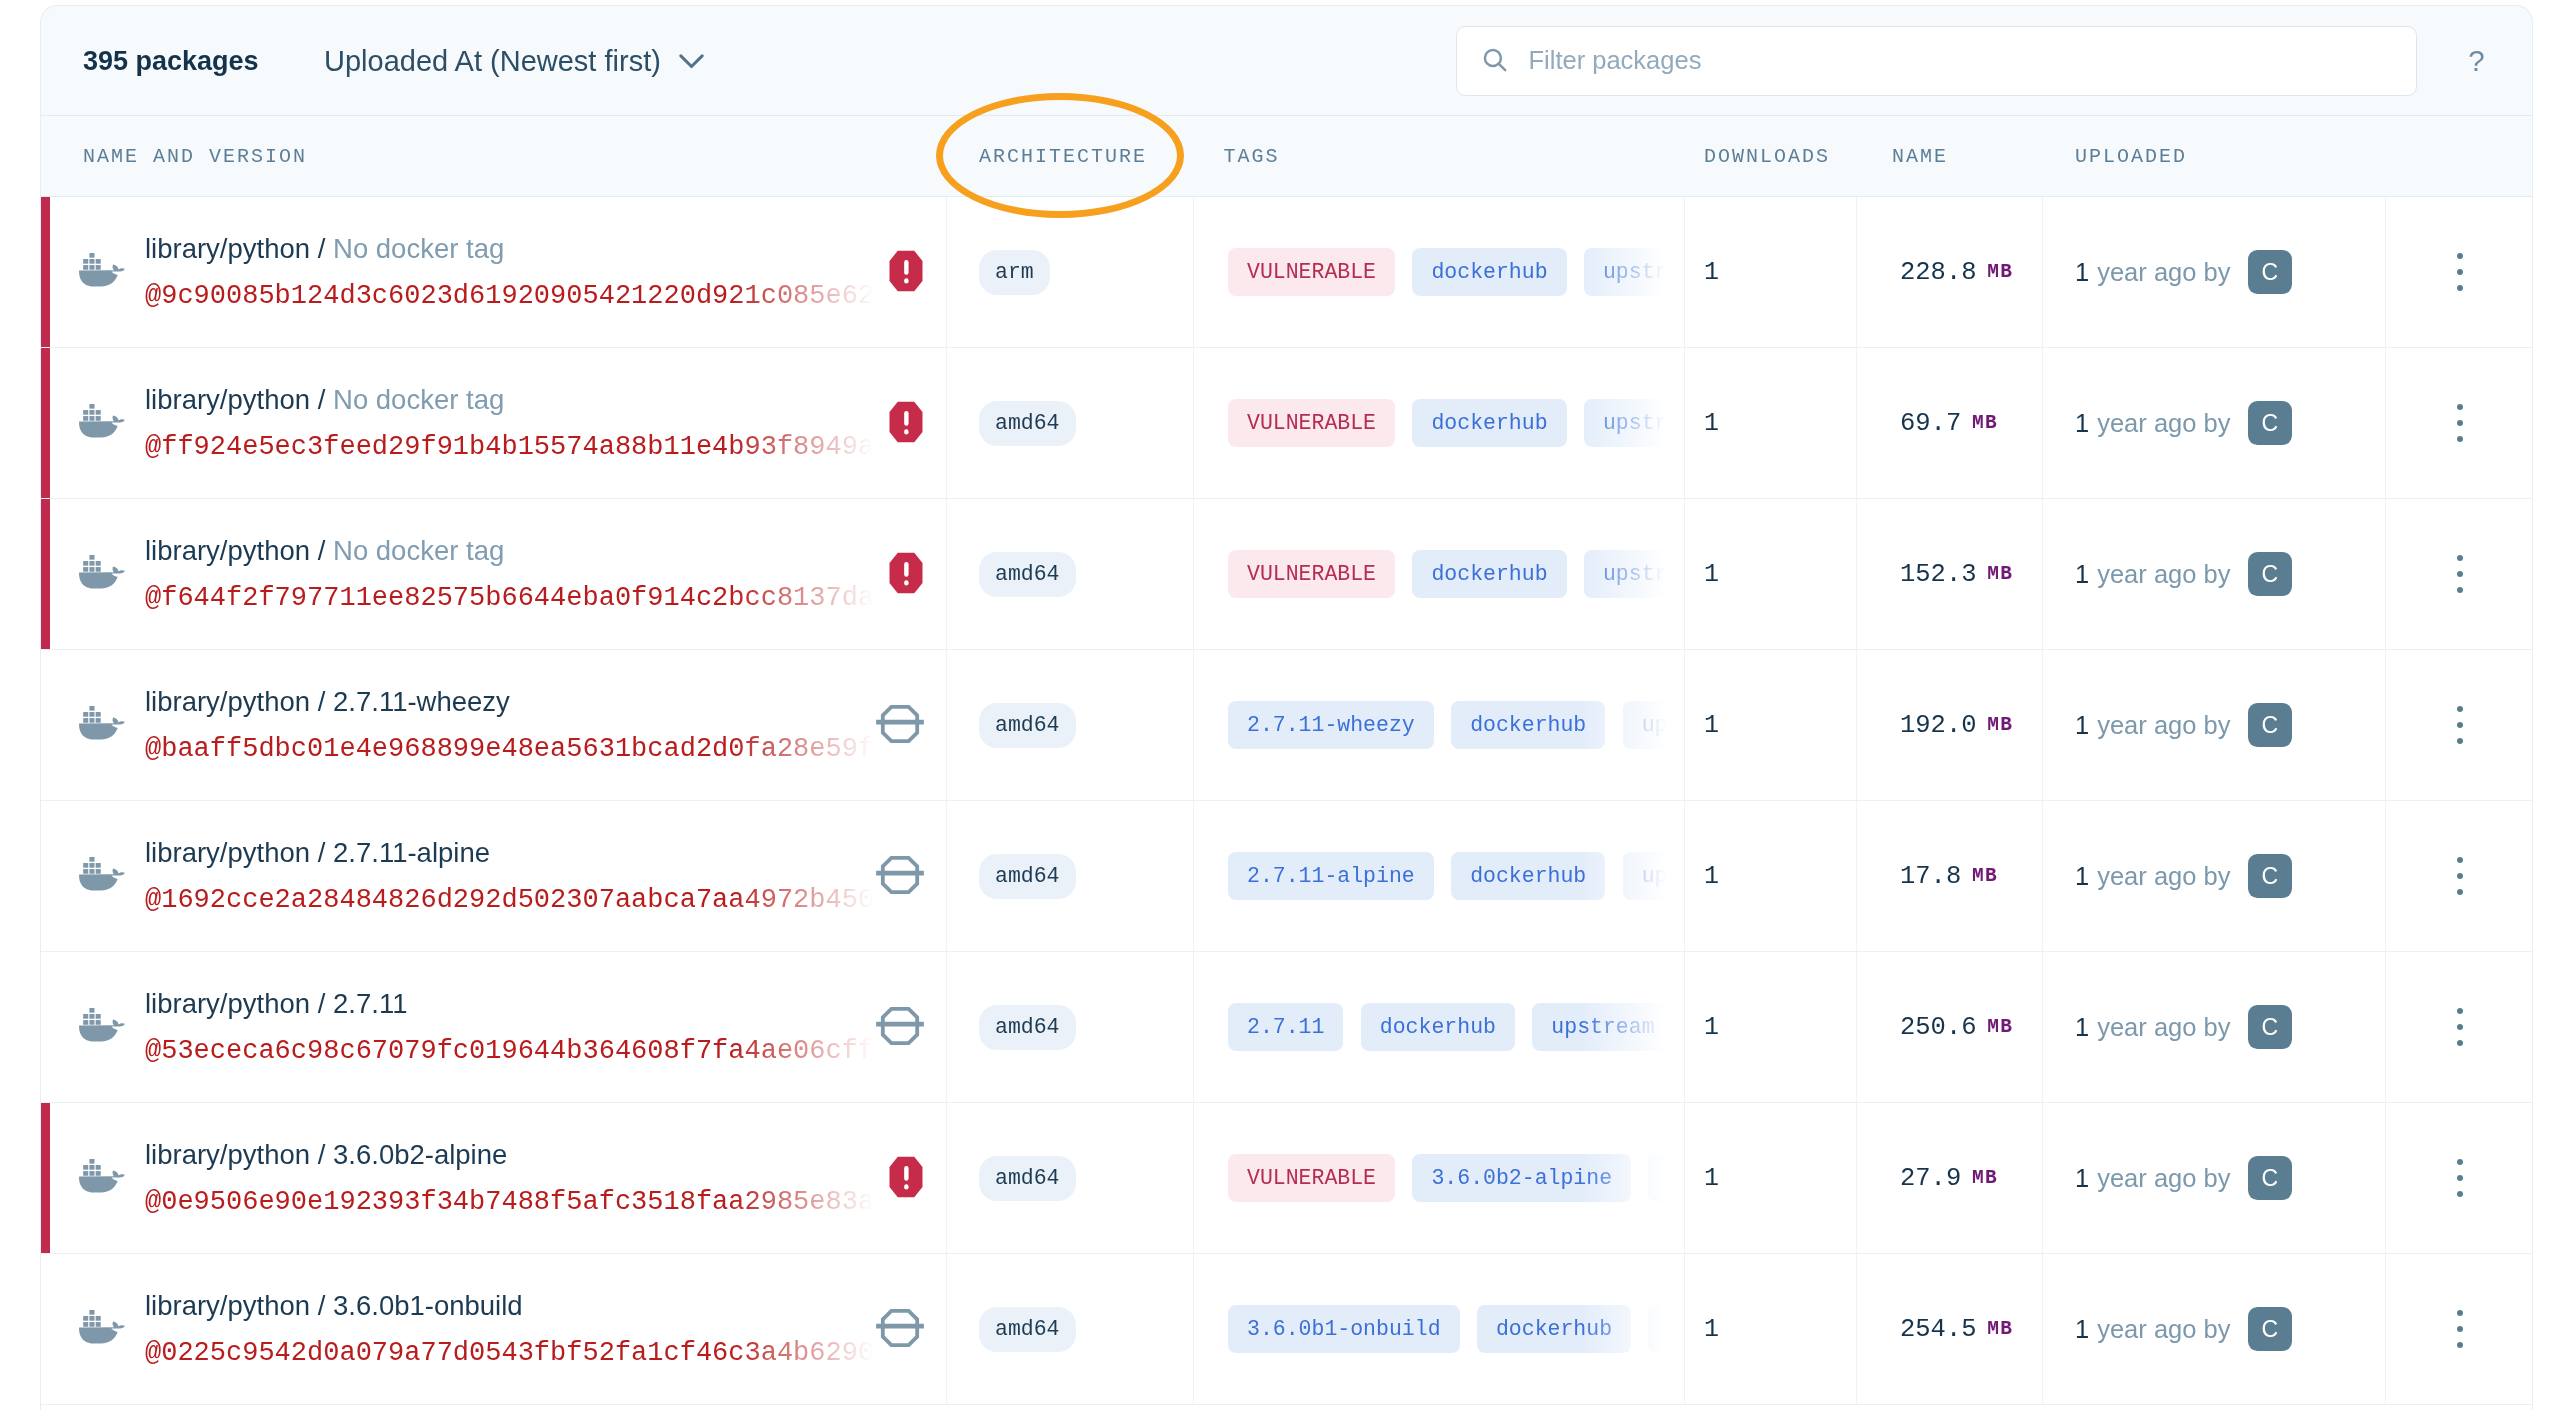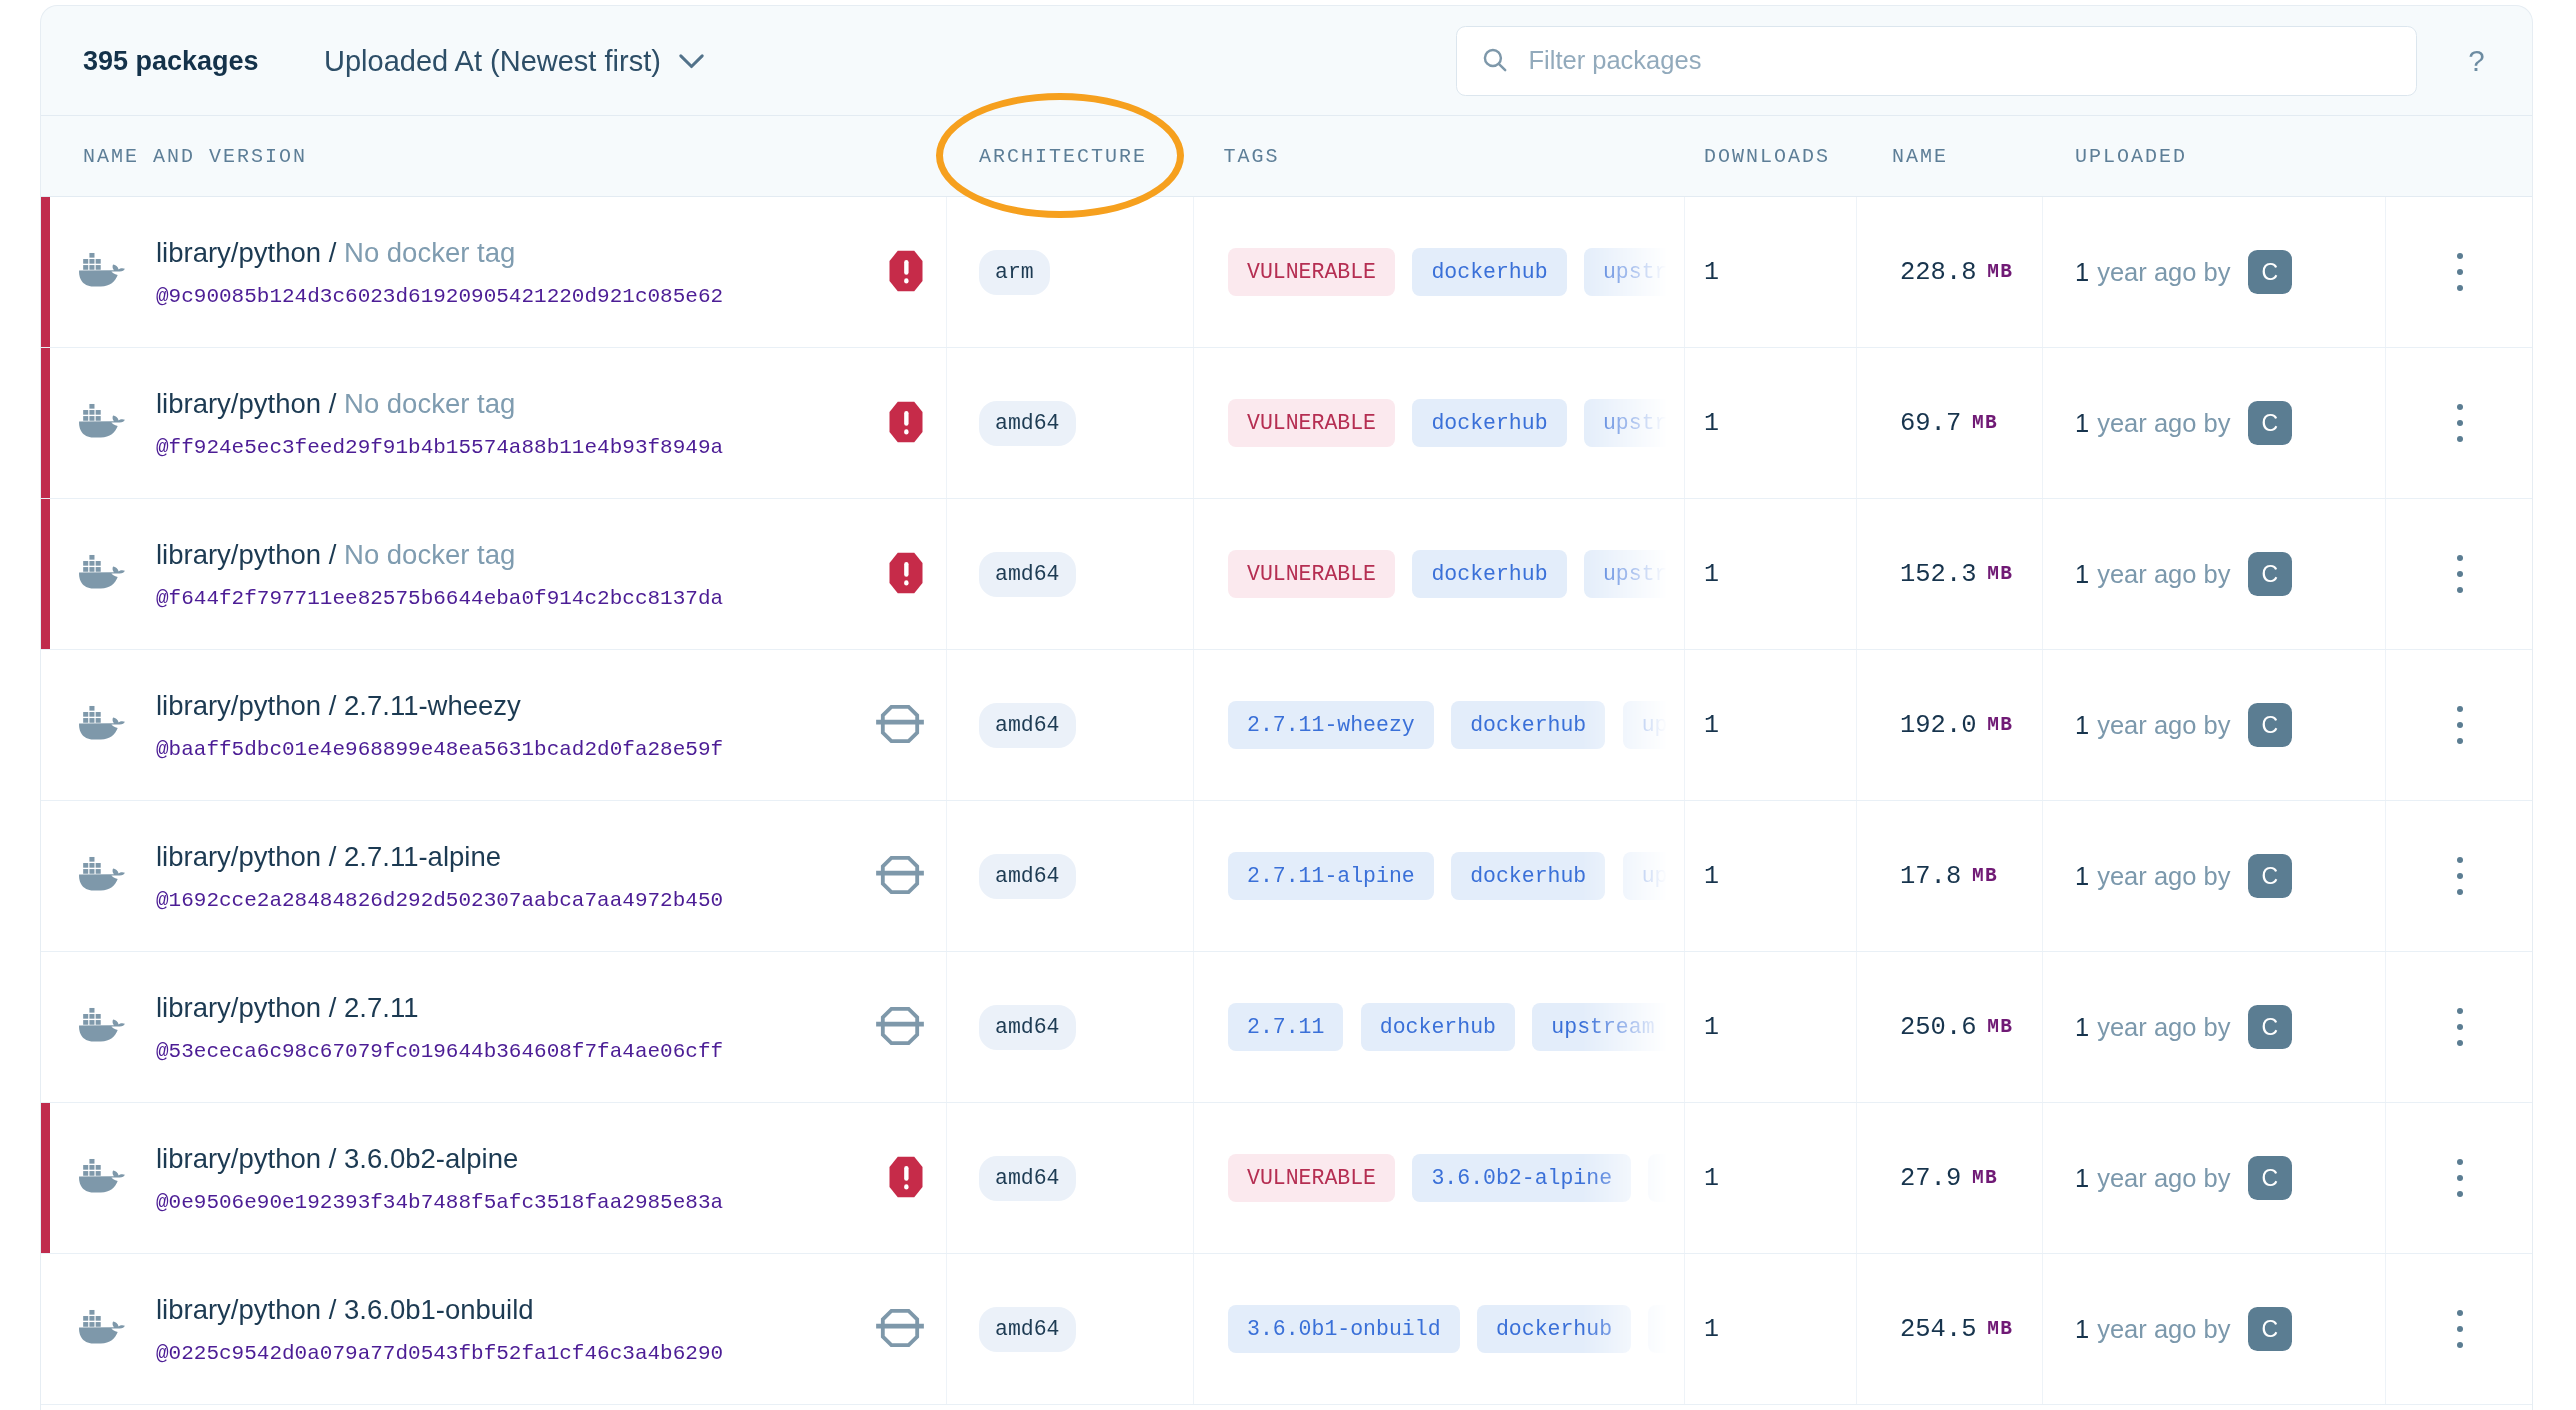--- a/index.html
+++ b/index.html
@@ -46,25 +46,25 @@
          border-bottom:1.3px solid #e9f0f6; }
   .cell { position:relative; border-right:1.3px solid #eef3f8; display:flex; align-items:center; }
   .cell:last-child { border-right:none; }
 
   .row.vulnerable::before { content:""; position:absolute; left:0; top:0; bottom:0;
                             width:8.7px; background:#c02b4d; z-index:2; }
 
   
   .name-cell { padding-left:37px; }
   .docker-icon { flex:0 0 auto; }
-  .name-block { margin-left:31px; min-width:0; }
+  .name-block { margin-left:20px; min-width:0; }
   .pkg-name { font-size:27.5px; color:#1c3a52; white-space:nowrap; }
   .pkg-name .muted { color:#7f9cb0; }
-  .digest { margin-top:16px; font-family:"Liberation Mono", monospace; font-size:21px;
-            color:#4c1d95; white-space:nowrap; overflow:hidden; width:751px;
+  .digest { margin-top:16px; font-family:"Liberation Mono", monospace; font-size:27px;
+            color:#b91c1c; white-space:nowrap; overflow:hidden; width:751px;
             -webkit-mask-image:linear-gradient(90deg,#000 78%,transparent 97%);
                     mask-image:linear-gradient(90deg,#000 78%,transparent 97%); }
   .status-icon { position:absolute; right:21.5px; top:50%; transform:translateY(-50%); }
 
   
   .arch-cell { padding-left:32px; }
   .chip { background:#ebf1f9; color:#1d3b53; font-family:"Liberation Mono", monospace;
           font-size:21.5px; padding:10.7px 16px; border-radius:18px; white-space:nowrap; }
 
   

